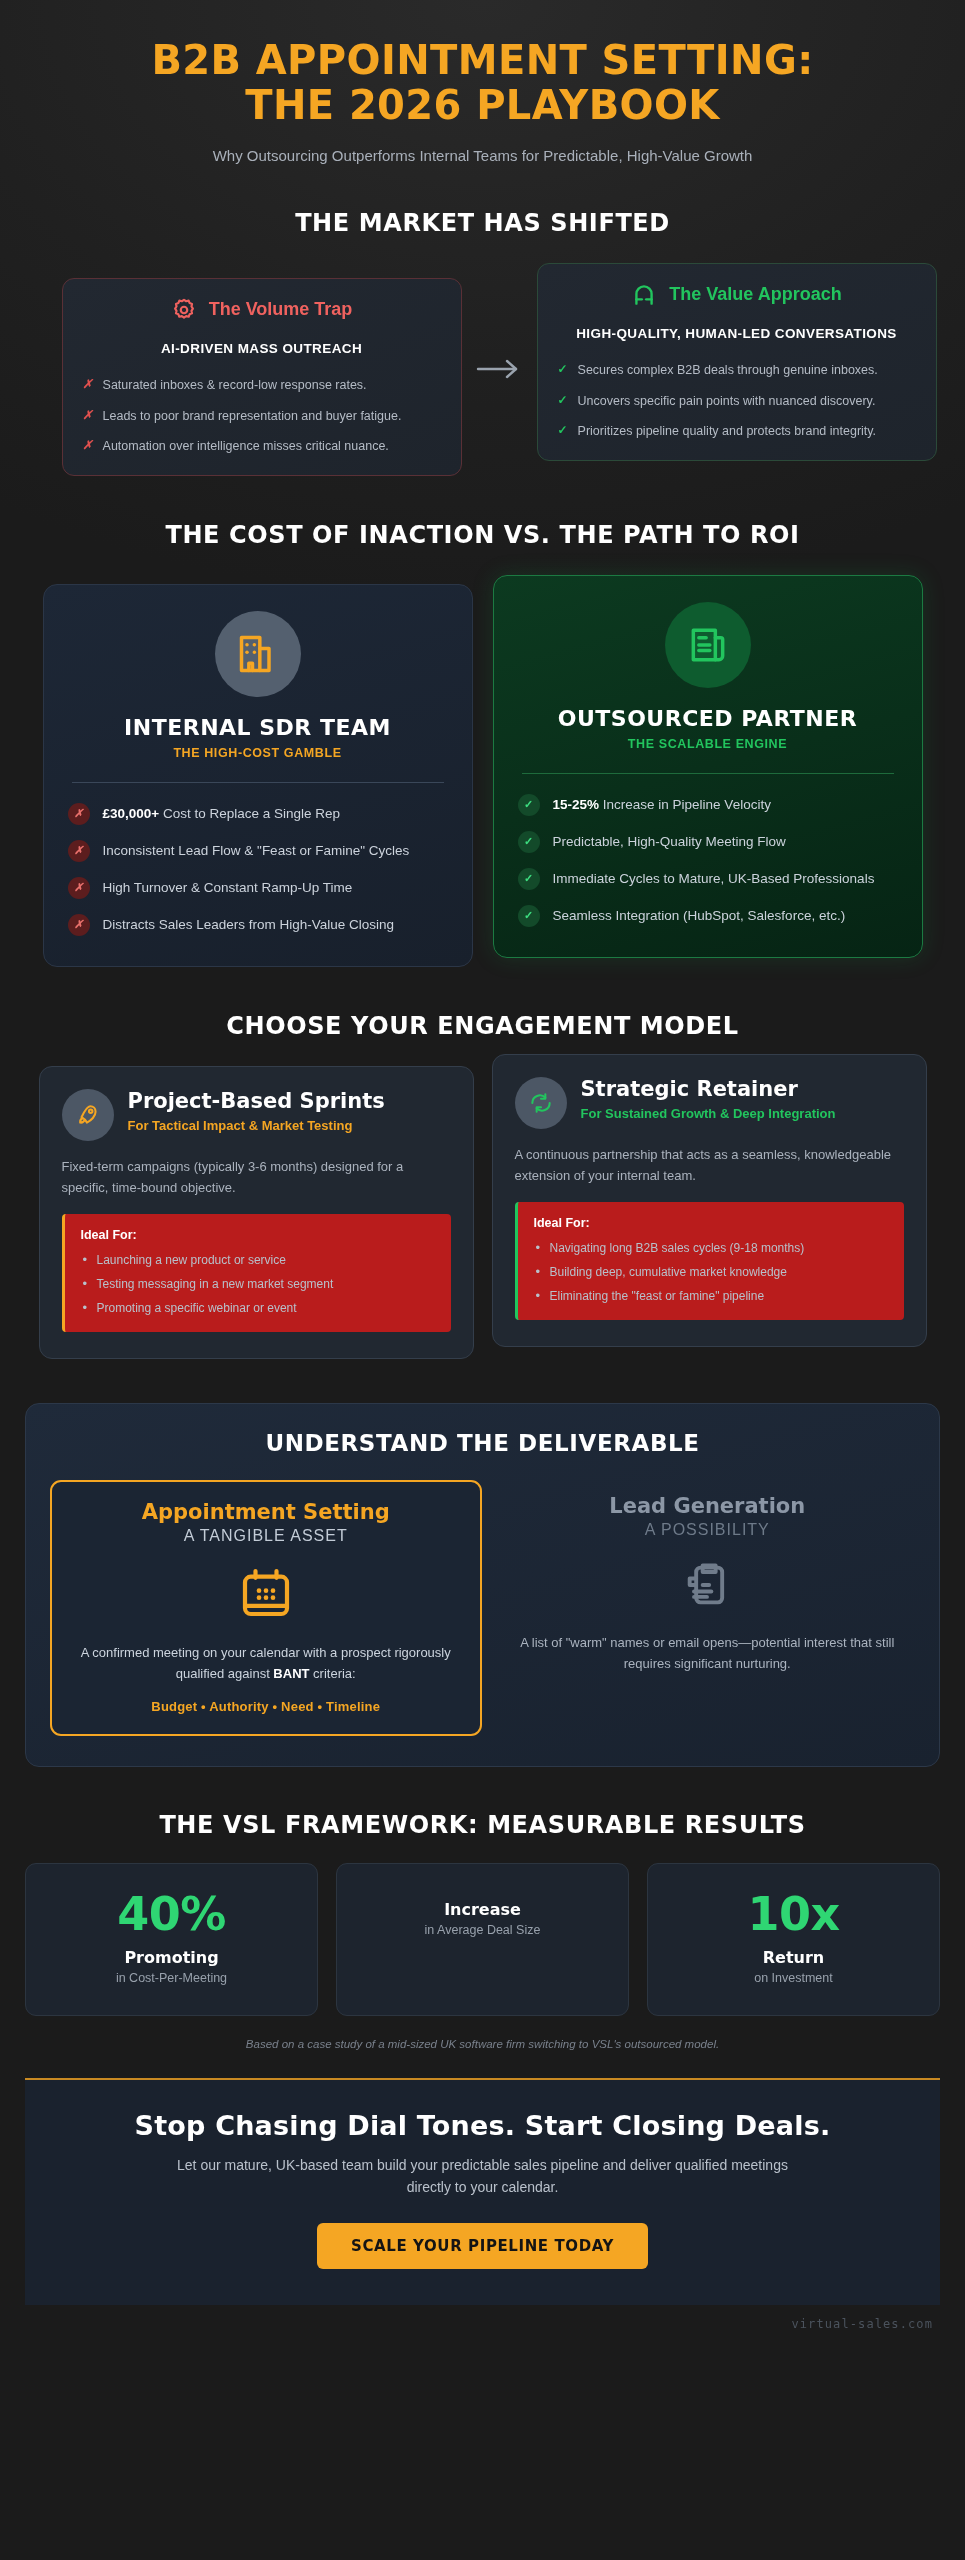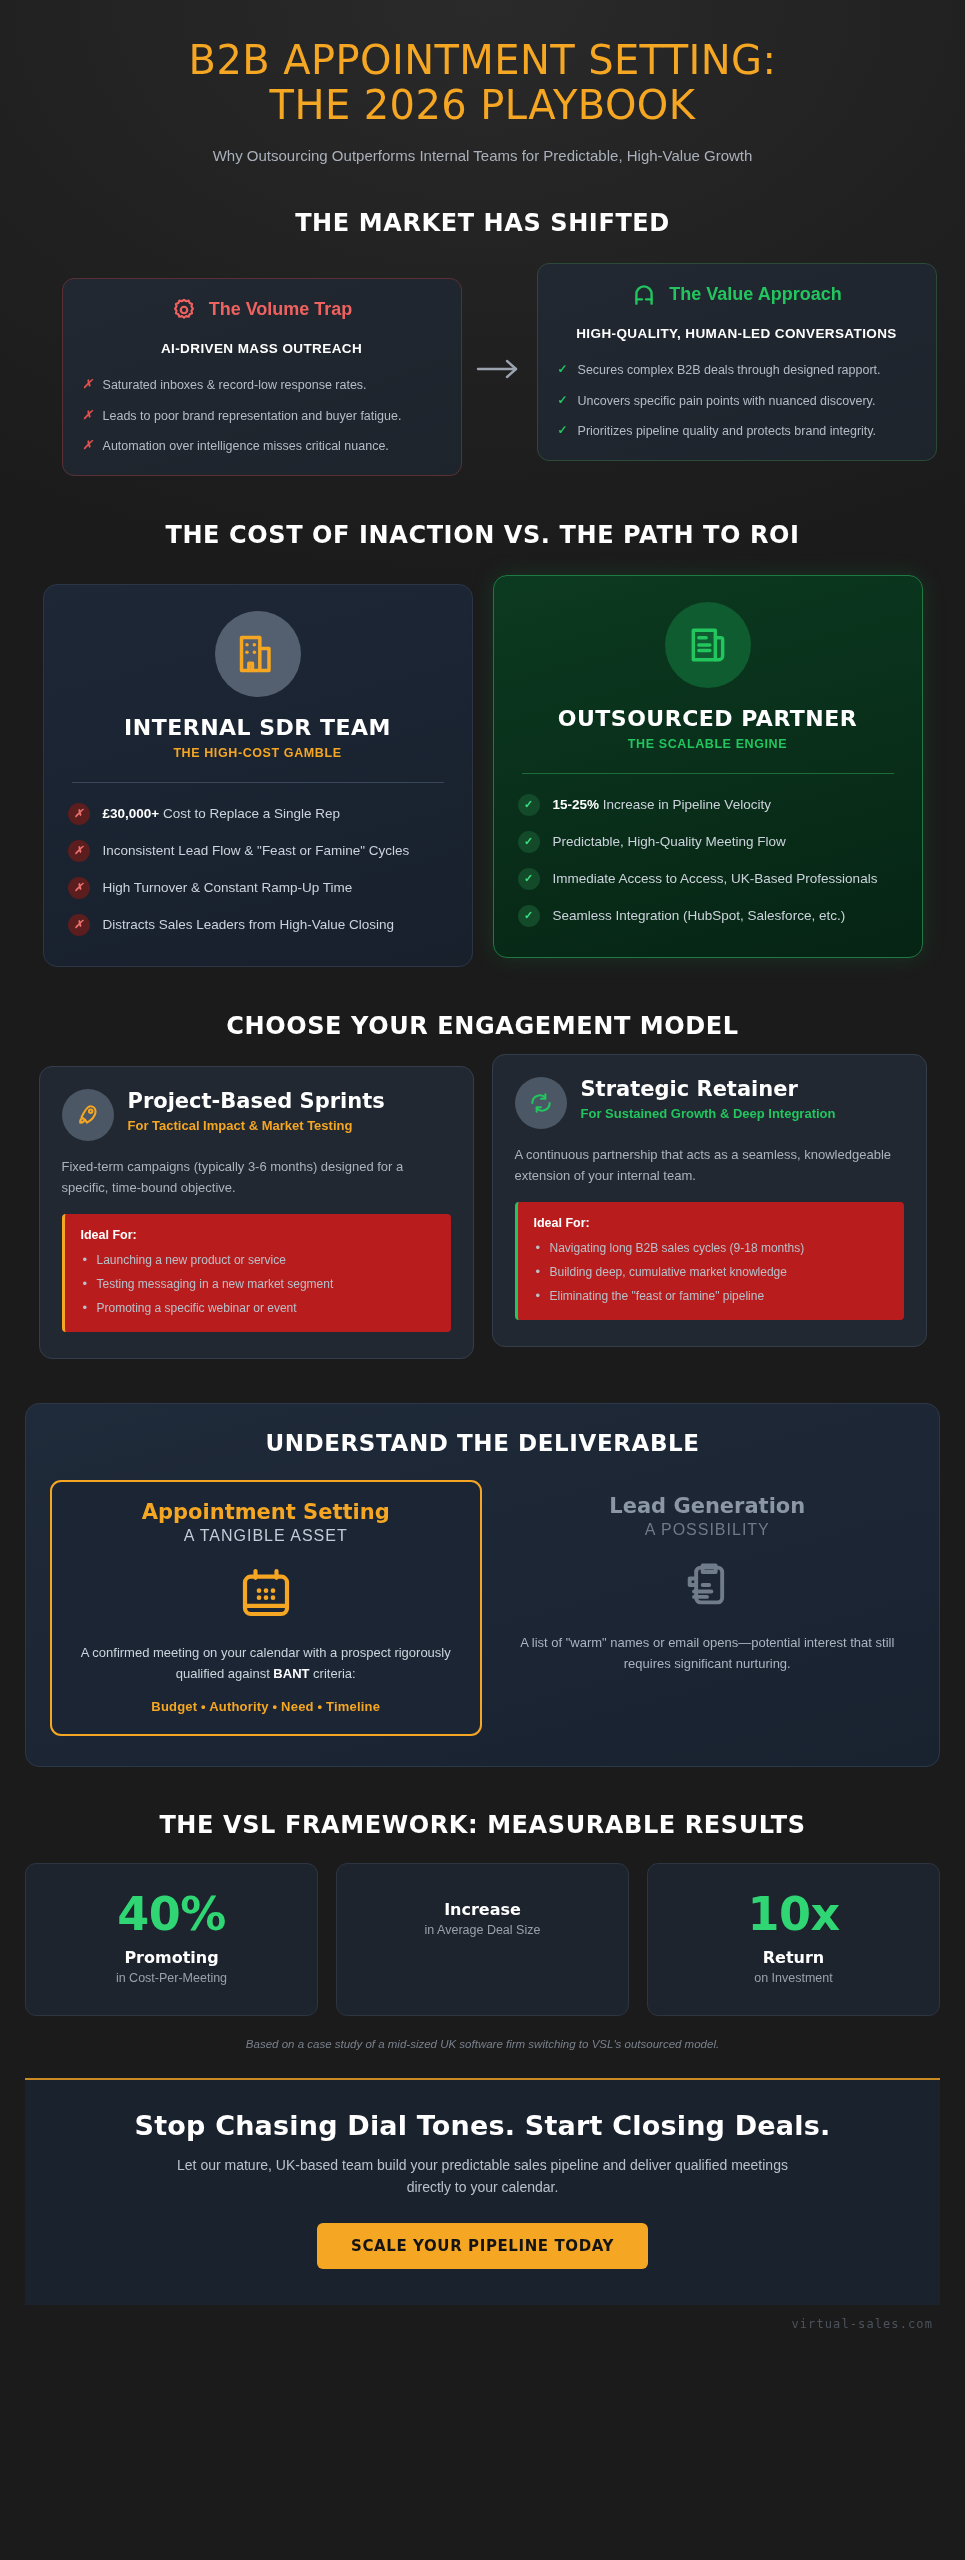--- a/index.html
+++ b/index.html
@@ -19,21 +19,21 @@
     overflow: hidden;
   }
 
   
   .hero { padding: 38px 40px 0; text-align: center; }
   .hero h1 {
     font-family: "DejaVu Sans", sans-serif;
     color: #F5A623;
     font-size: 40px;
     line-height: 1.13;
-    font-weight: 400;
+    font-weight: 700;
     letter-spacing: 0.4px;
     text-transform: uppercase;
   }
   .hero h1 .l2 { display: block; }
   .hero .sub {
     margin: 17px auto 0;
     max-width: 700px;
     color: #a9b0ba;
     font-size: 15px;
     line-height: 1.5;
@@ -331,21 +331,21 @@
               <line x1="5" y1="16" x2="10" y2="16"></line>
               <line x1="14" y1="16" x2="19" y2="16"></line>
             </svg>
           </span>
           <span class="ttl">The Value Approach</span>
         </div>
         <div class="mcard-sub">HIGH-QUALITY, HUMAN-LED CONVERSATIONS</div>
         <ul class="mlist">
           <li>
               <span class="mk c">✓</span>
-              <span>Secures complex B2B deals through designed rapport.</span>
+              <span>Secures complex B2B deals through genuine inboxes.</span>
             </li>
           <li>
               <span class="mk c">✓</span>
               <span>Uncovers specific pain points with nuanced discovery.</span>
             </li>
           <li>
               <span class="mk c">✓</span>
               <span>Prioritizes pipeline quality and protects brand integrity.</span>
             </li>
         </ul>
@@ -414,21 +414,21 @@
           <li>
             <span class="badge c">✓</span>
             <span><b>15-25%</b><span> Increase in Pipeline Velocity</span></span>
           </li>
           <li>
             <span class="badge c">✓</span>
             <span>Predictable, High-Quality Meeting Flow</span>
           </li>
           <li>
             <span class="badge c">✓</span>
-            <span>Immediate Access to Access, UK-Based Professionals</span>
+            <span>Immediate Cycles to Mature, UK-Based Professionals</span>
           </li>
           <li>
             <span class="badge c">✓</span>
             <span>Seamless Integration (HubSpot, Salesforce, etc.)</span>
           </li>
         </ul>
       </div>
 
     </div>
   </section>

